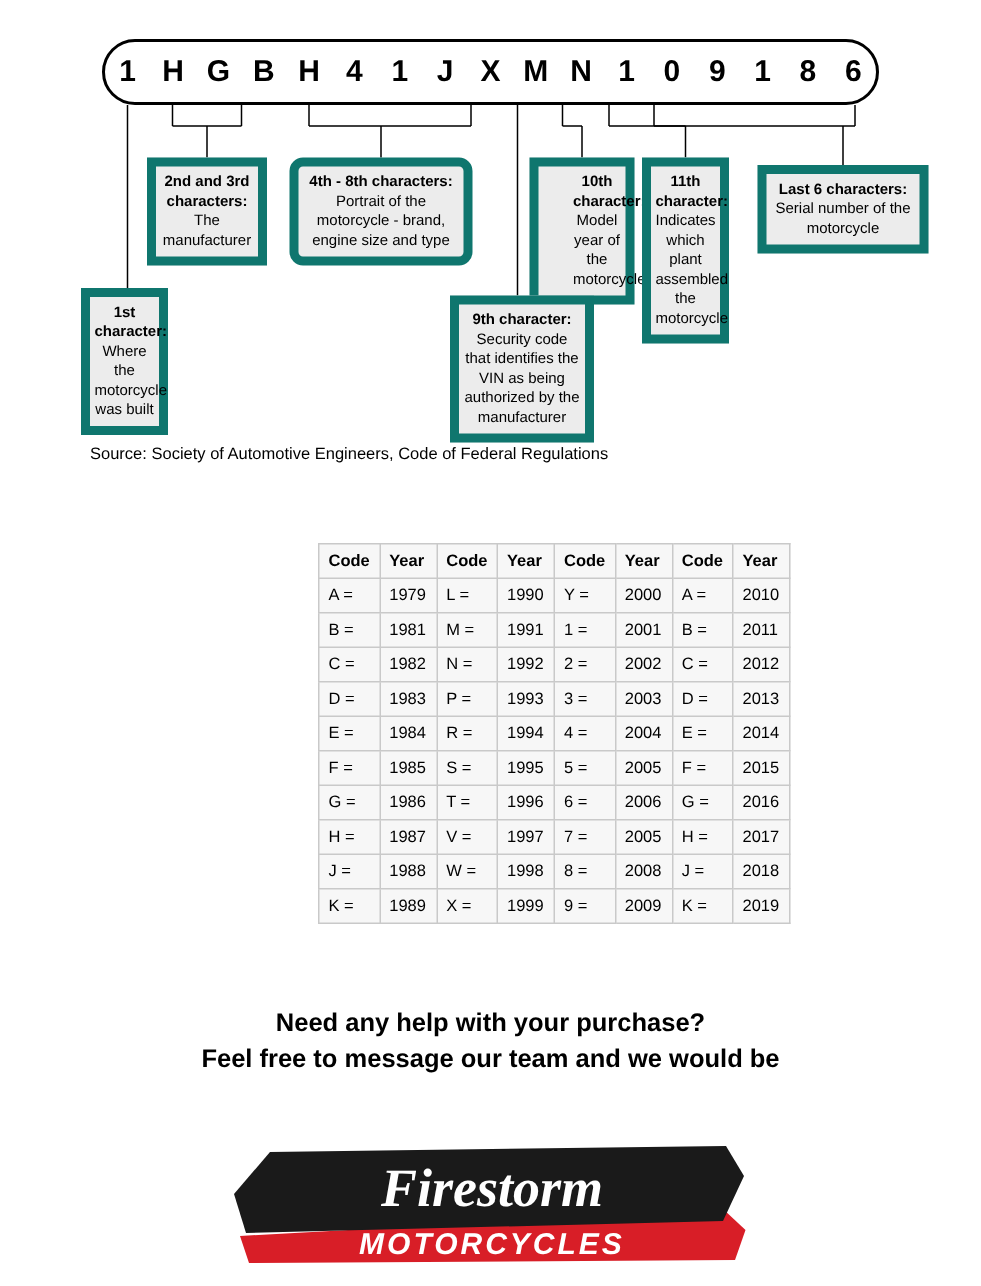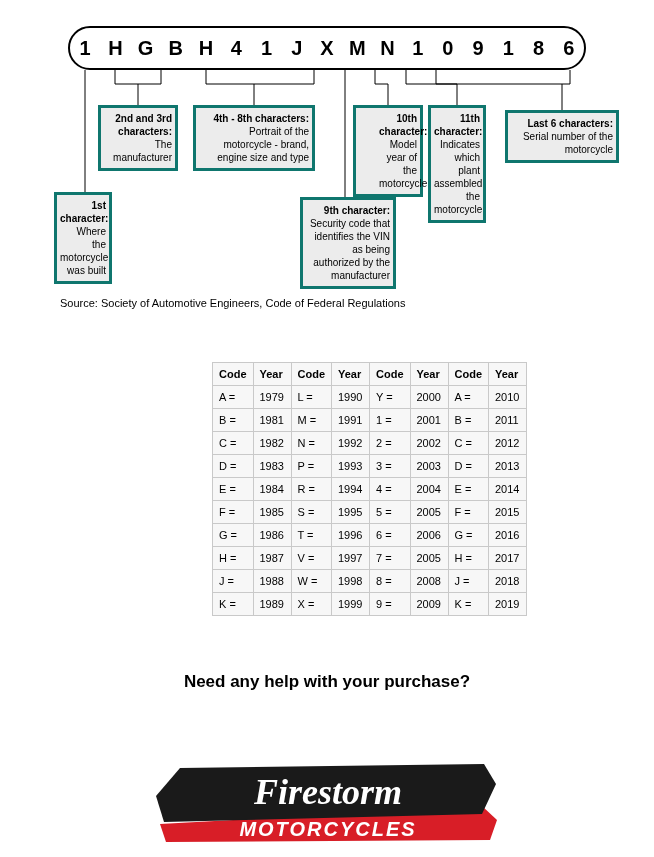--- a/index.html
+++ b/index.html
@@ -50,35 +50,35 @@
     top: 0;
     width: 654px;
     height: 320px;
     pointer-events: none;
   }
 
   
   .callout {
     position: absolute;
     background: #ececec;
-    border: 3px solid #0f766e;
-    text-align: right;
+    border: 6px solid #0f766e;
+    text-align: center;
     font-size: 10px;
     line-height: 13px;
     color: #000;
     padding: 4px 3px;
     box-sizing: border-box;
   }
   .callout b {
     font-weight: bold;
   }
 
   #c1 { left: 54px;  top: 192px; width: 58px; }
   #c2 { left: 98px;  top: 105px; width: 80px; }
-  #c3 { left: 193px; top: 105px; width: 122px; }
+  #c3 { left: 193px; top: 105px; width: 122px; border-radius: 9px; }
   #c4 { left: 353px; top: 105px; width: 70px; padding-left: 23px; }
   #c5 { left: 428px; top: 105px; width: 58px; }
   #c6 { left: 505px; top: 110px; width: 114px; }
   #c9 { left: 300px; top: 197px; width: 96px; }
 
   
   #source {
     position: absolute;
     left: 60px;
     top: 297px;
@@ -331,20 +331,21 @@
         <td class="year">2009</td>
         <td class="code">K =</td>
         <td class="year">2019</td>
       </tr>
     </tbody>
   </table>
 </div>
 
 <div id="help">
   <div>Need any help with your purchase?</div>
+  <div>Feel free to message our team and we would be</div>
 </div>
 
 <svg id="logo" viewBox="0 0 350 84">
   <g>
 
     <path d="M8,62 L330,44 L345,58 L338,78 L14,80 Z" fill="#d81e27"></path>
 
     <path d="M28,6 L332,2 L344,22 L330,52 L12,60 L4,34 Z" fill="#1a1a1a"></path>
 
     <text x="176" y="42" text-anchor="middle" font-family="'Liberation Serif', serif" font-size="36" font-style="italic" font-weight="bold" fill="#ffffff">Firestorm</text>

